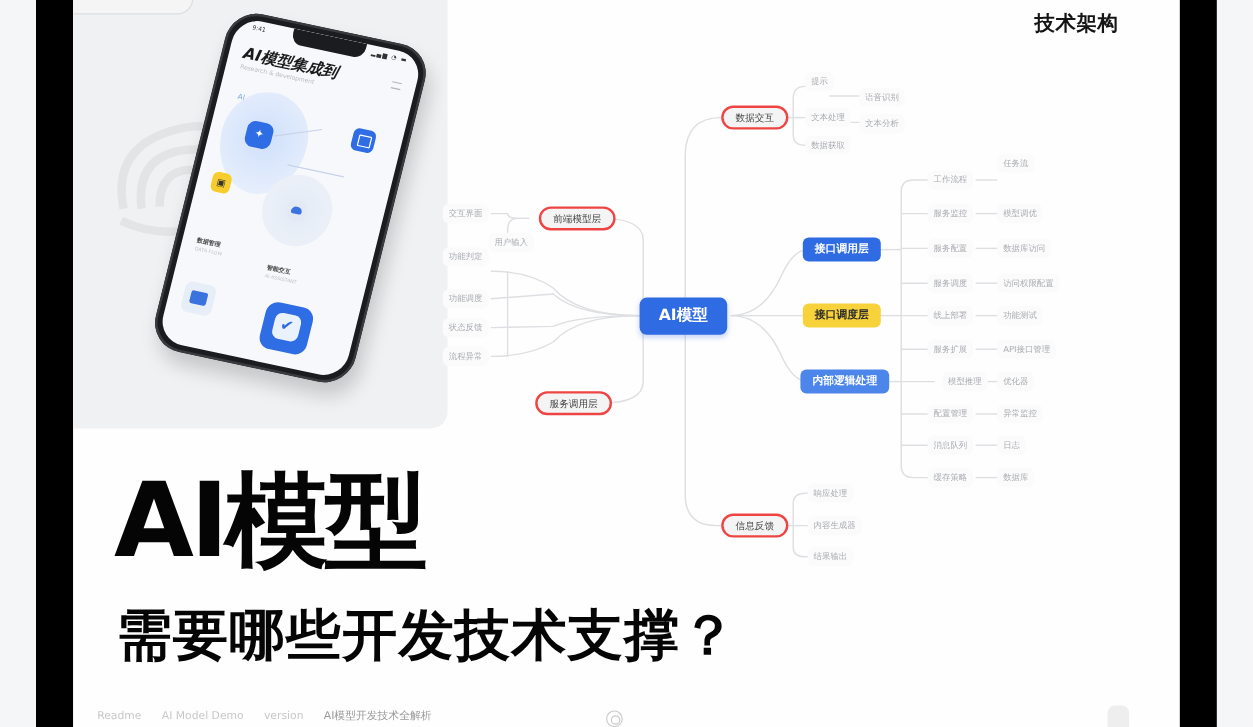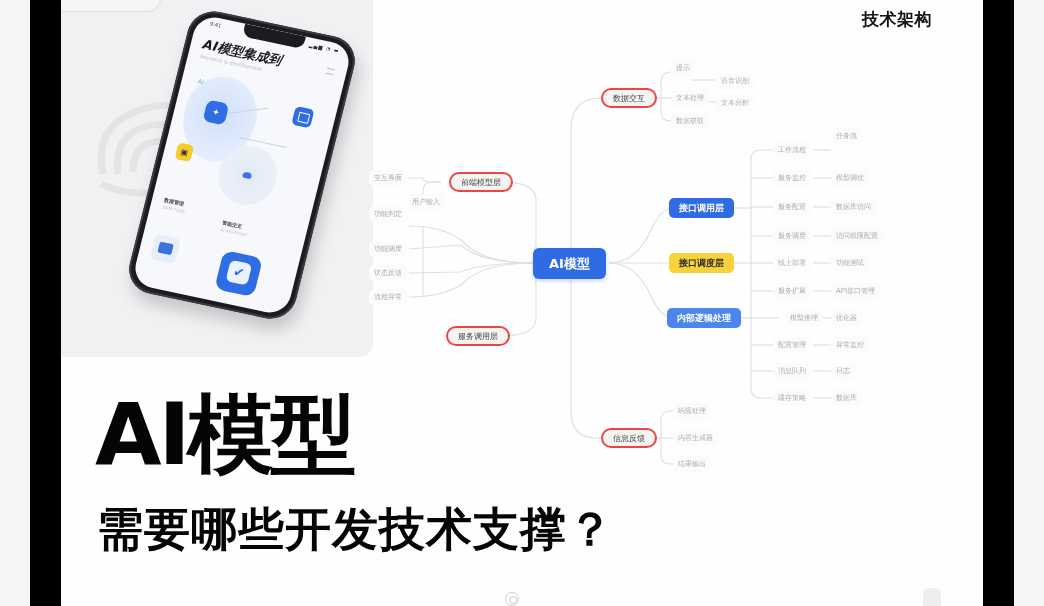--- a/index.html
+++ b/index.html
@@ -213,16 +213,22 @@
     <div class="node leaf" style="left:770px;top:390px;">数据库</div>
 
     <div class="node l1" style="left:540px;top:428px;">信息反馈</div>
     <div class="node leaf" style="left:612px;top:403px;">响应处理</div>
     <div class="node leaf" style="left:612px;top:430px;">内容生成器</div>
     <div class="node leaf" style="left:612px;top:456px;">结果输出</div>
 
     <div class="headline">AI模型</div>
     <div class="subline">需要哪些开发技术支撑？</div>
 
+    <div class="footer-strip">
+      <span>Readme</span>
+      <span>AI Model Demo</span>
+      <span>version</span>
+      <span class="dark">AI模型开发技术全解析</span>
+    </div>
     <div class="footer-icon"></div>
     <div class="footer-deco"></div>
   </div>
 </div>
 
 </body></html>

